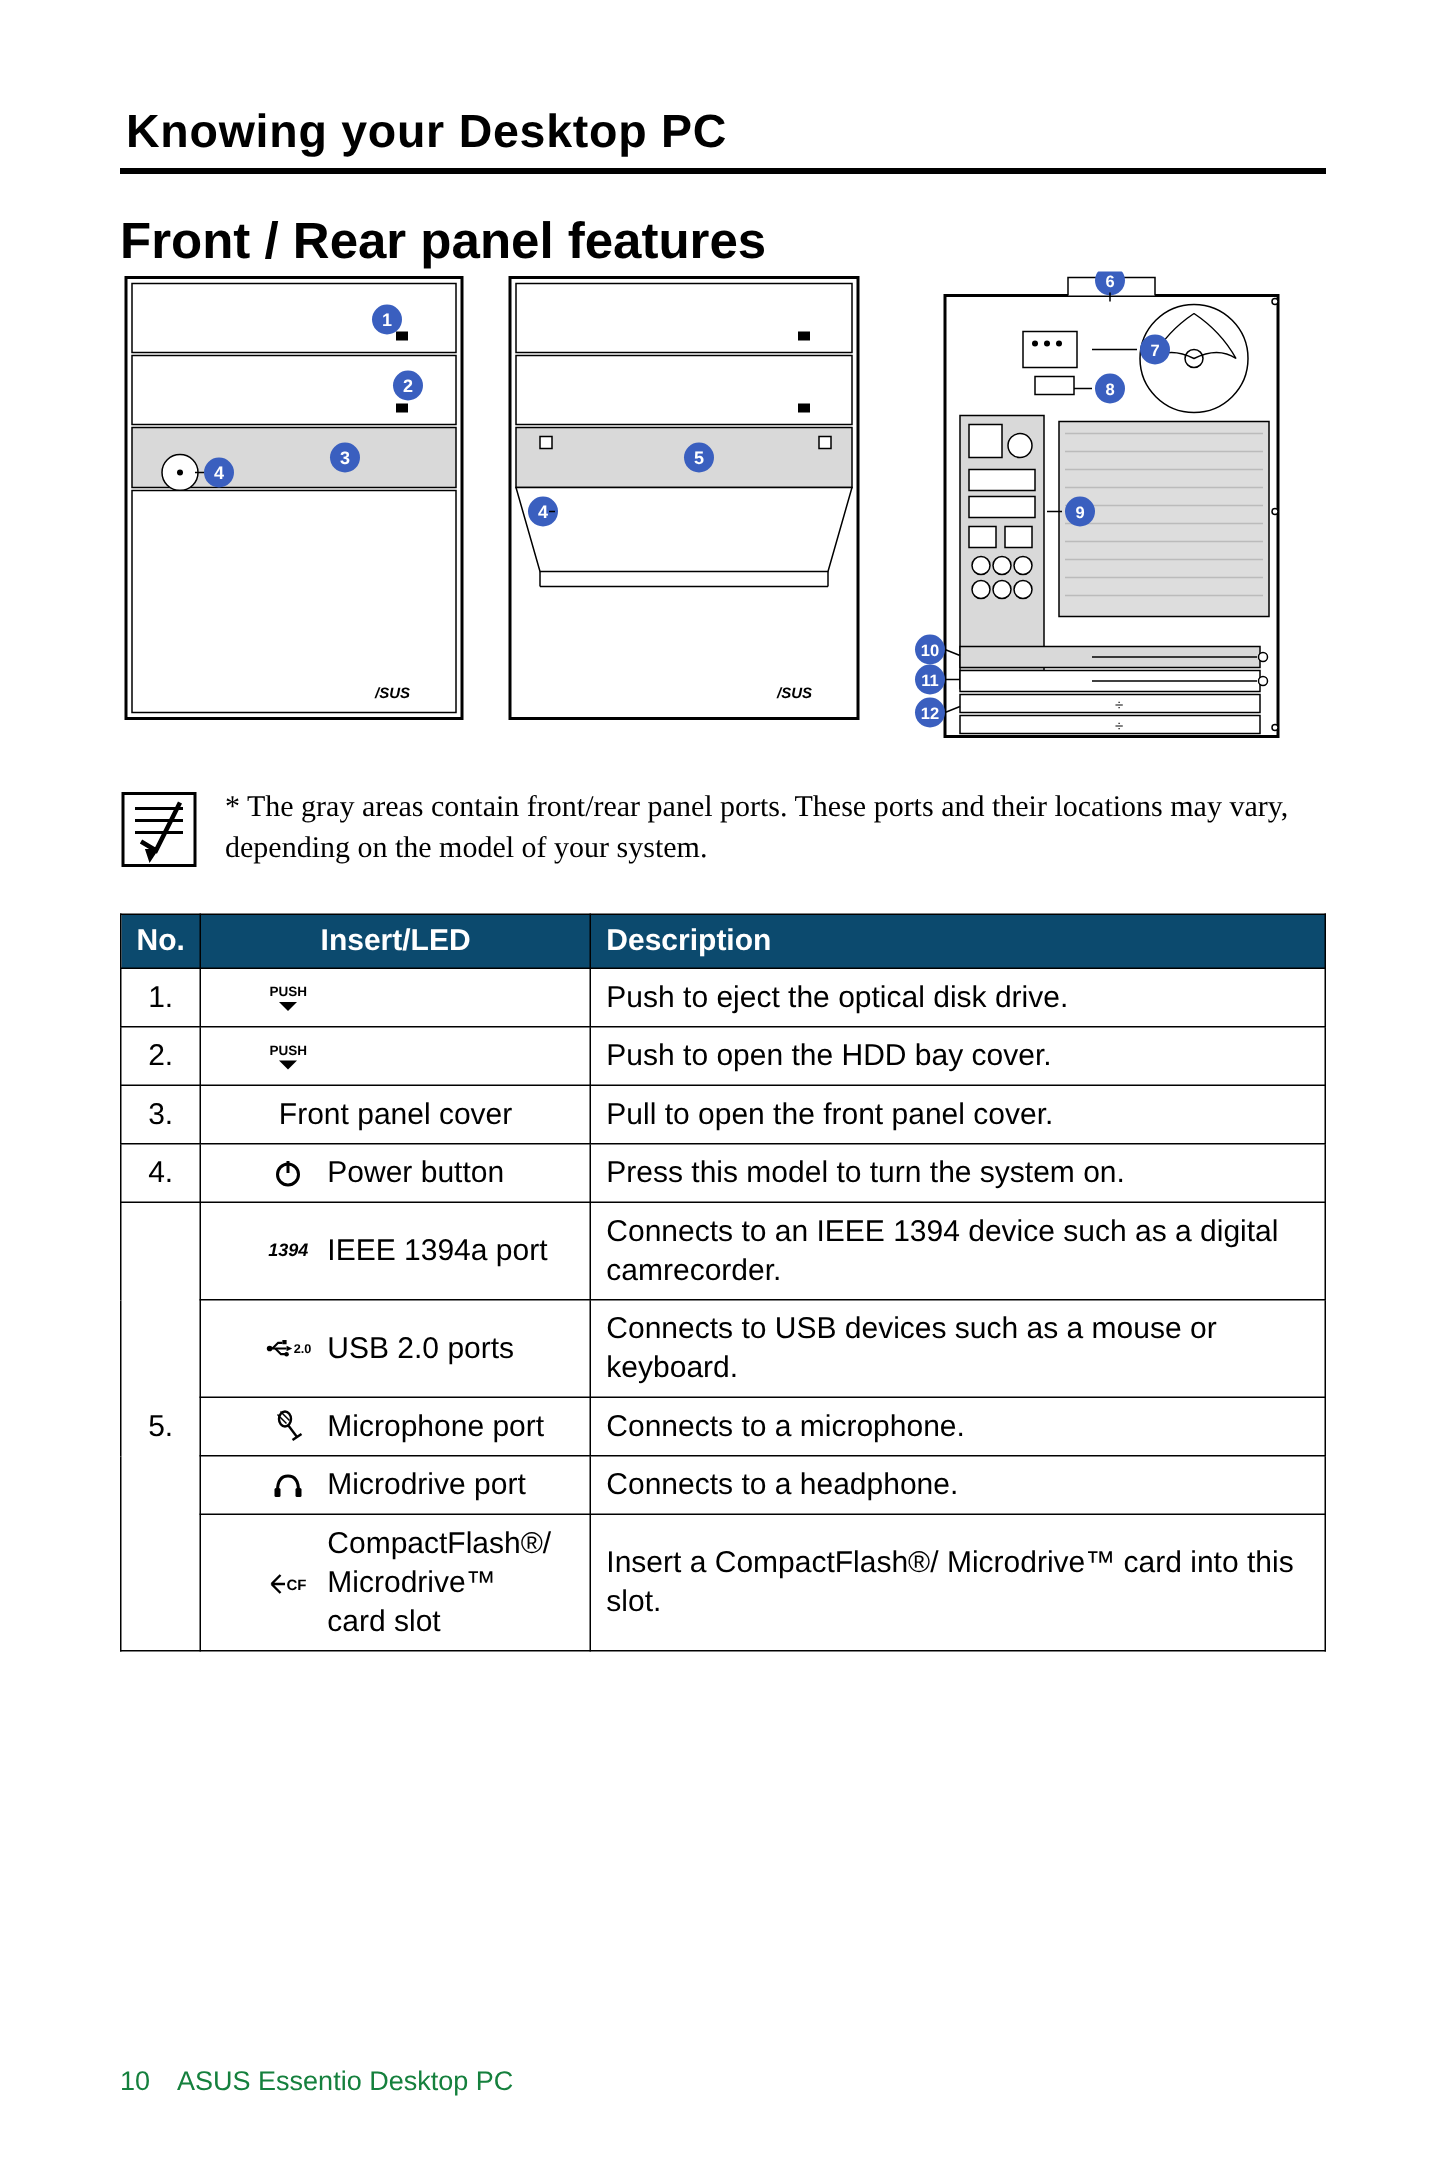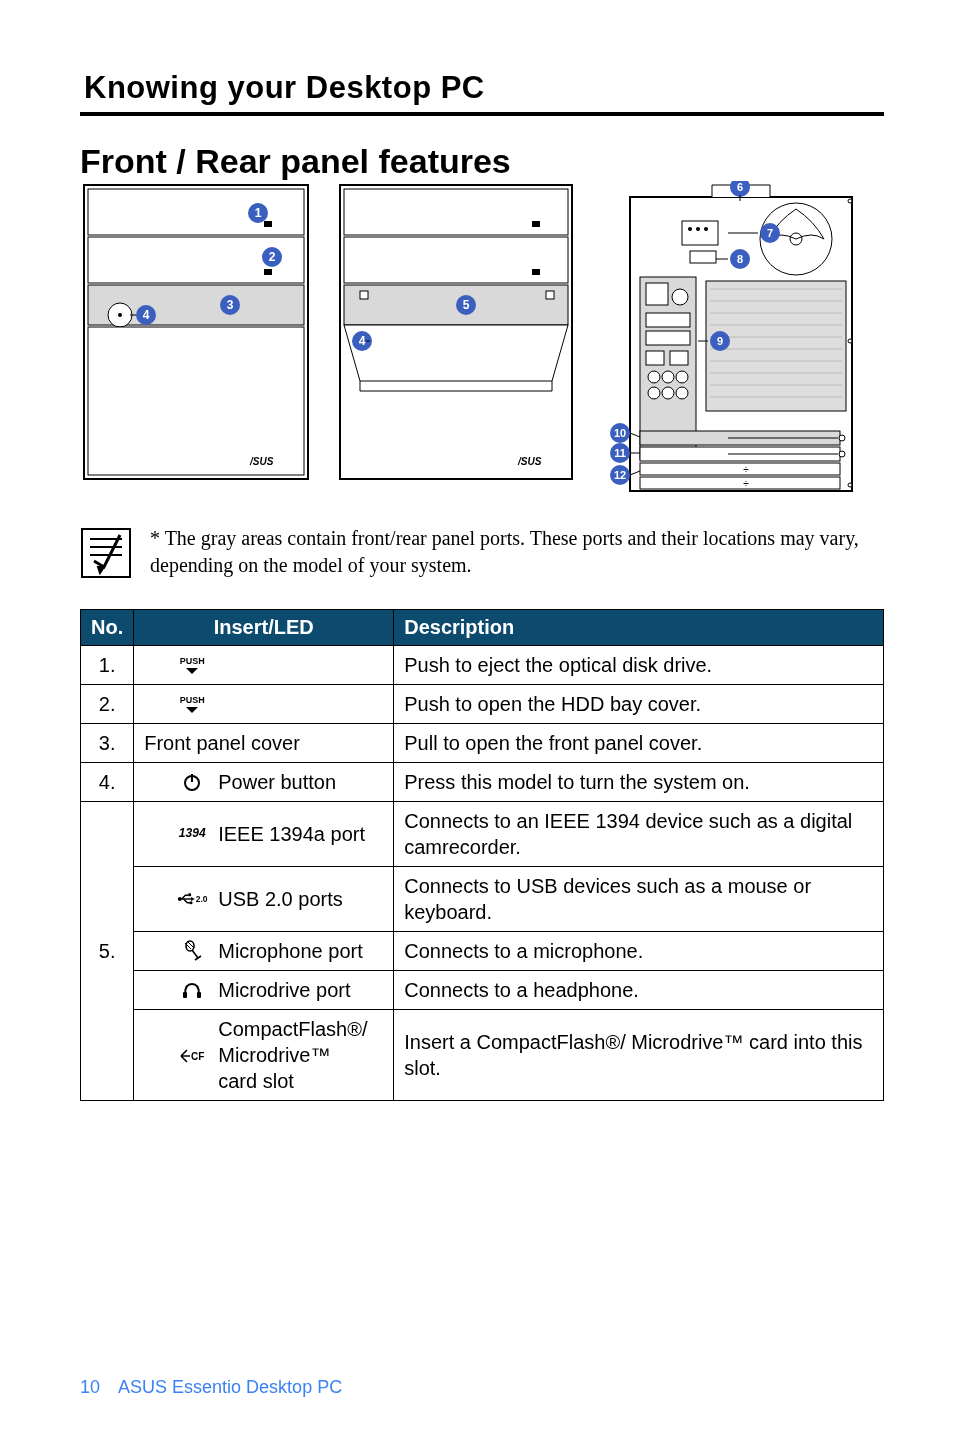--- a/index.html
+++ b/index.html
@@ -80,21 +80,21 @@
     border-top: 6px solid #000;
     margin: 0 auto;
   }
   .fw-glyph { font-style: italic; font-size: 12px; font-weight: 700; }
   .mic-svg, .head-svg, .pwr-svg { display: block; }
   .footer {
     position: absolute;
     bottom: 40px;
     left: 80px;
     font-size: 18px;
-    color: #3b82f6;
+    color: #15803d;
   }
   .footer .pnum { margin-right: 14px; }
 </style>
 </head>
 <body>
 
 <div class="title-block">
   <div class="doc-title">Knowing your Desktop PC</div>
 </div>
 
@@ -305,21 +305,21 @@
               <div class="push-arrow"></div>
             </div>
           </div>
         </div>
       </td>
       <td>Push to open the HDD bay cover.</td>
     </tr>
 
     <tr>
       <td class="num">3.</td>
-      <td style="text-align:left">Front panel cover</td>
+      <td style="text-align:center">Front panel cover</td>
       <td>Pull to open the front panel cover.</td>
     </tr>
 
     <tr>
       <td class="num">4.</td>
       <td>
         <div class="icon-cell">
           <div class="icon-box">
             <svg class="pwr-svg" width="20" height="20" viewBox="0 0 20 20">
               <circle cx="10" cy="11" r="7" fill="none" stroke="#000" stroke-width="2"></circle>

